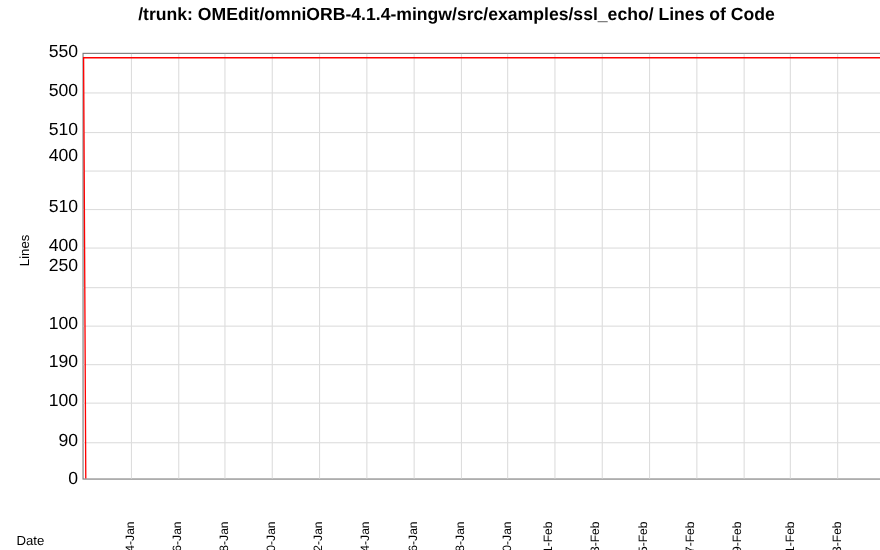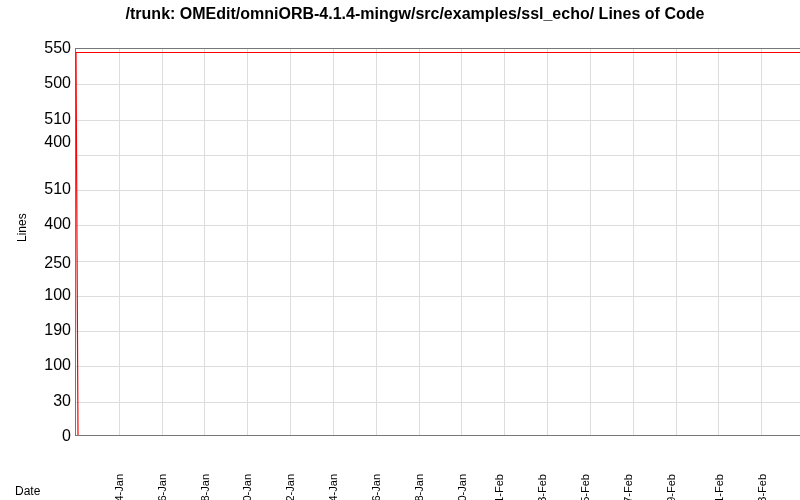--- a/index.html
+++ b/index.html
@@ -135,25 +135,25 @@
         <div class="grid-x" style="left: 642.353px;"></div>
         <div class="grid-x" style="left: 685.176px;"></div>
       </div>
     <svg class="line-layer" viewBox="0 0 728 388" preserveAspectRatio="none">
       <polyline id="series-path" fill="none" stroke="#ff0000" stroke-width="1.2" points="2.0,388.0 0.0,3.5 728.0,3.5 728.0,388.0"></polyline>
     </svg>
   </div>
 
   <div id="yticks">
       <div class="ytick" style="top: 436px;">0</div>
-      <div class="ytick" style="top: 400.727px;">30</div>
+      <div class="ytick" style="top: 400.727px;">90</div>
       <div class="ytick" style="top: 365.455px;">100</div>
       <div class="ytick" style="top: 330.182px;">190</div>
       <div class="ytick" style="top: 294.909px;">100</div>
-      <div class="ytick" style="top: 263px;">250</div>
+      <div class="ytick" style="top: 242px;">250</div>
       <div class="ytick" style="top: 224.364px;">400</div>
       <div class="ytick" style="top: 189.091px;">510</div>
       <div class="ytick" style="top: 142px;">400</div>
       <div class="ytick" style="top: 118.545px;">510</div>
       <div class="ytick" style="top: 83.2727px; text-align: right;">500</div>
       <div class="ytick" style="top: 48px;">550</div>
     </div>
   <div id="xticks">
       <div class="xtick" style="left: 60px;">14-Jan</div>
       <div class="xtick" style="left: 102.824px;">16-Jan</div>

